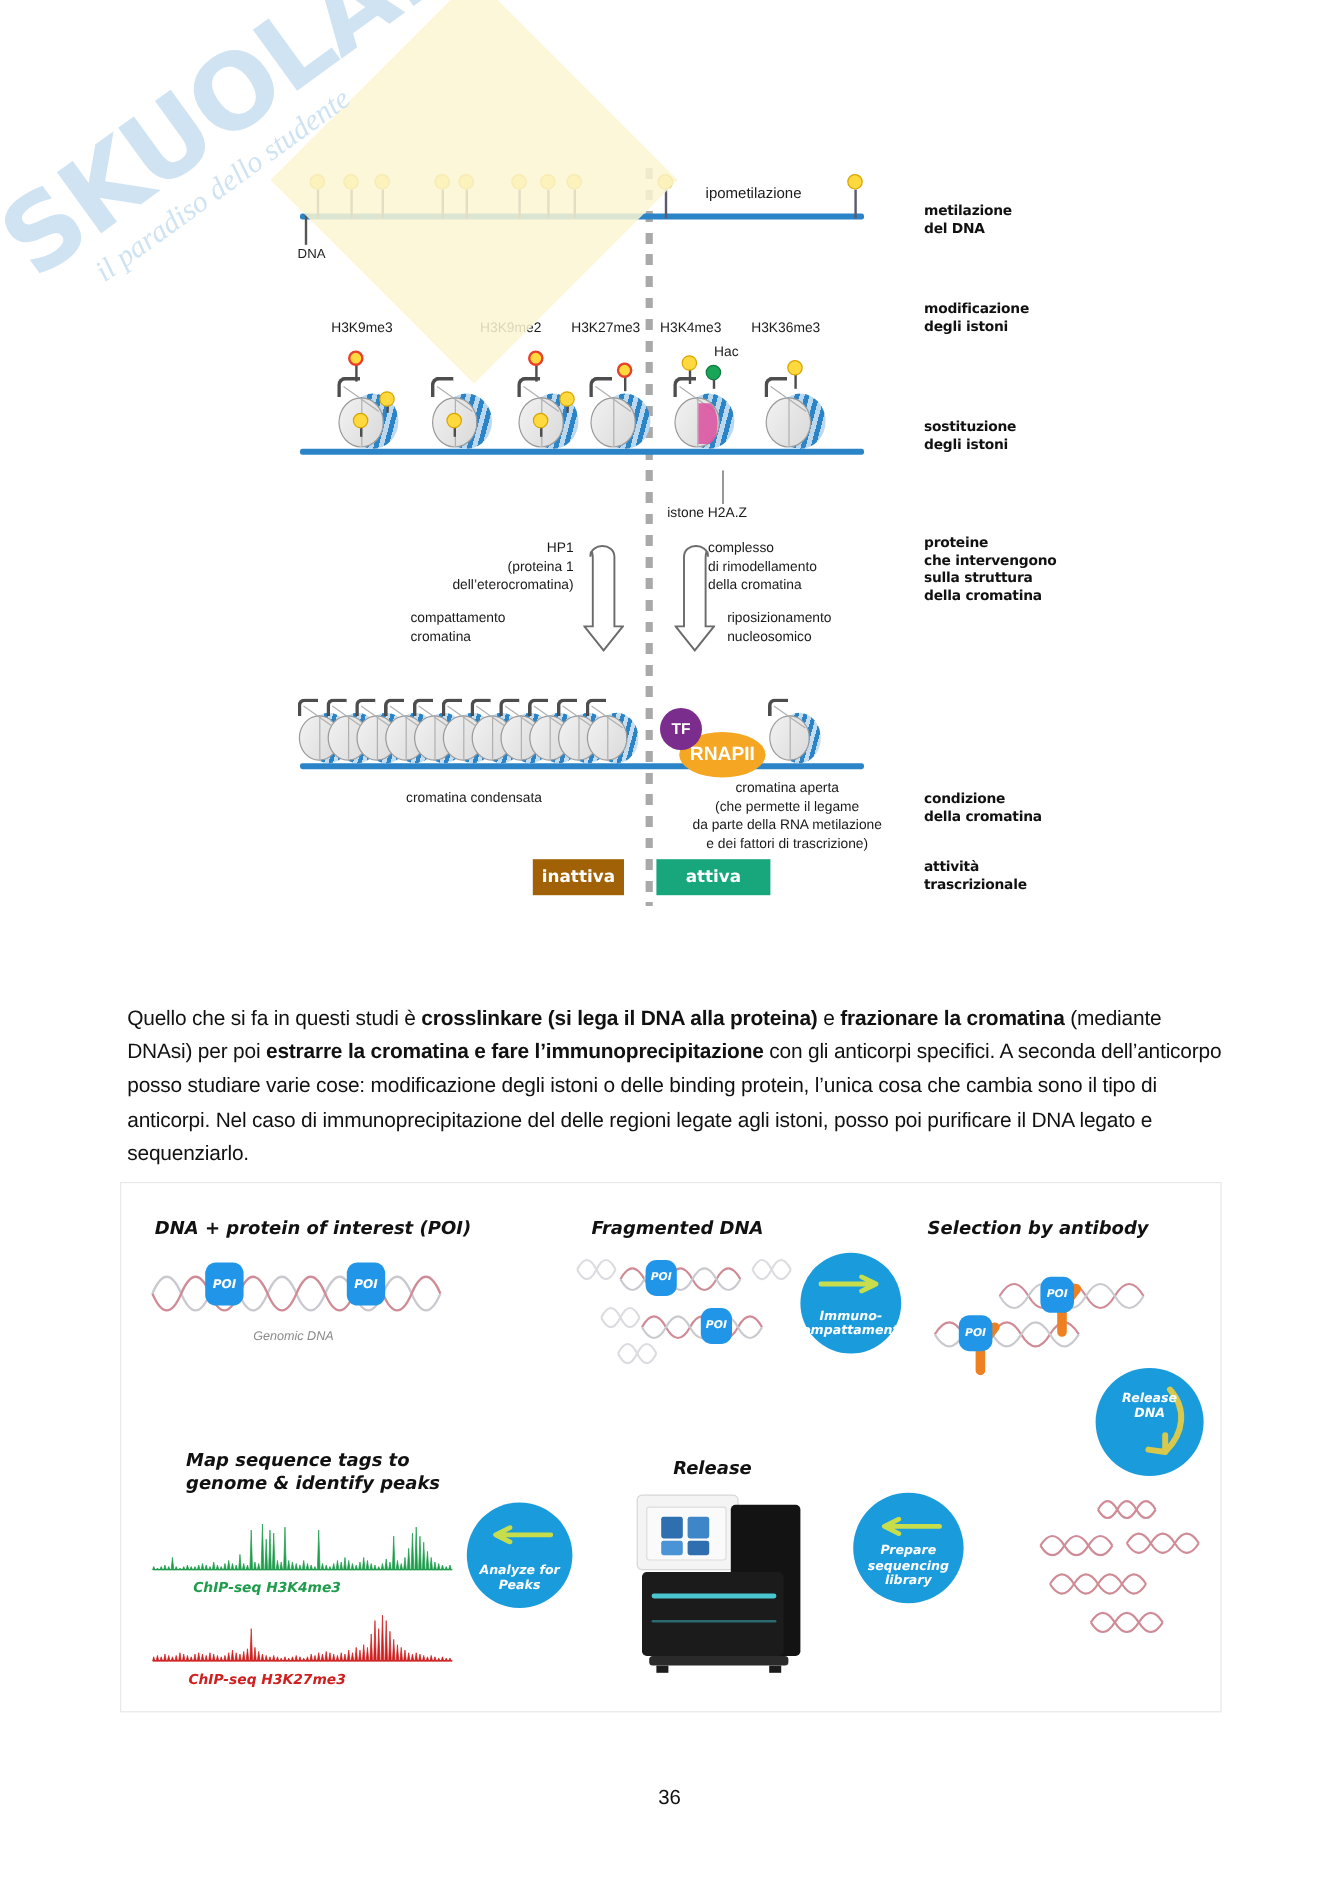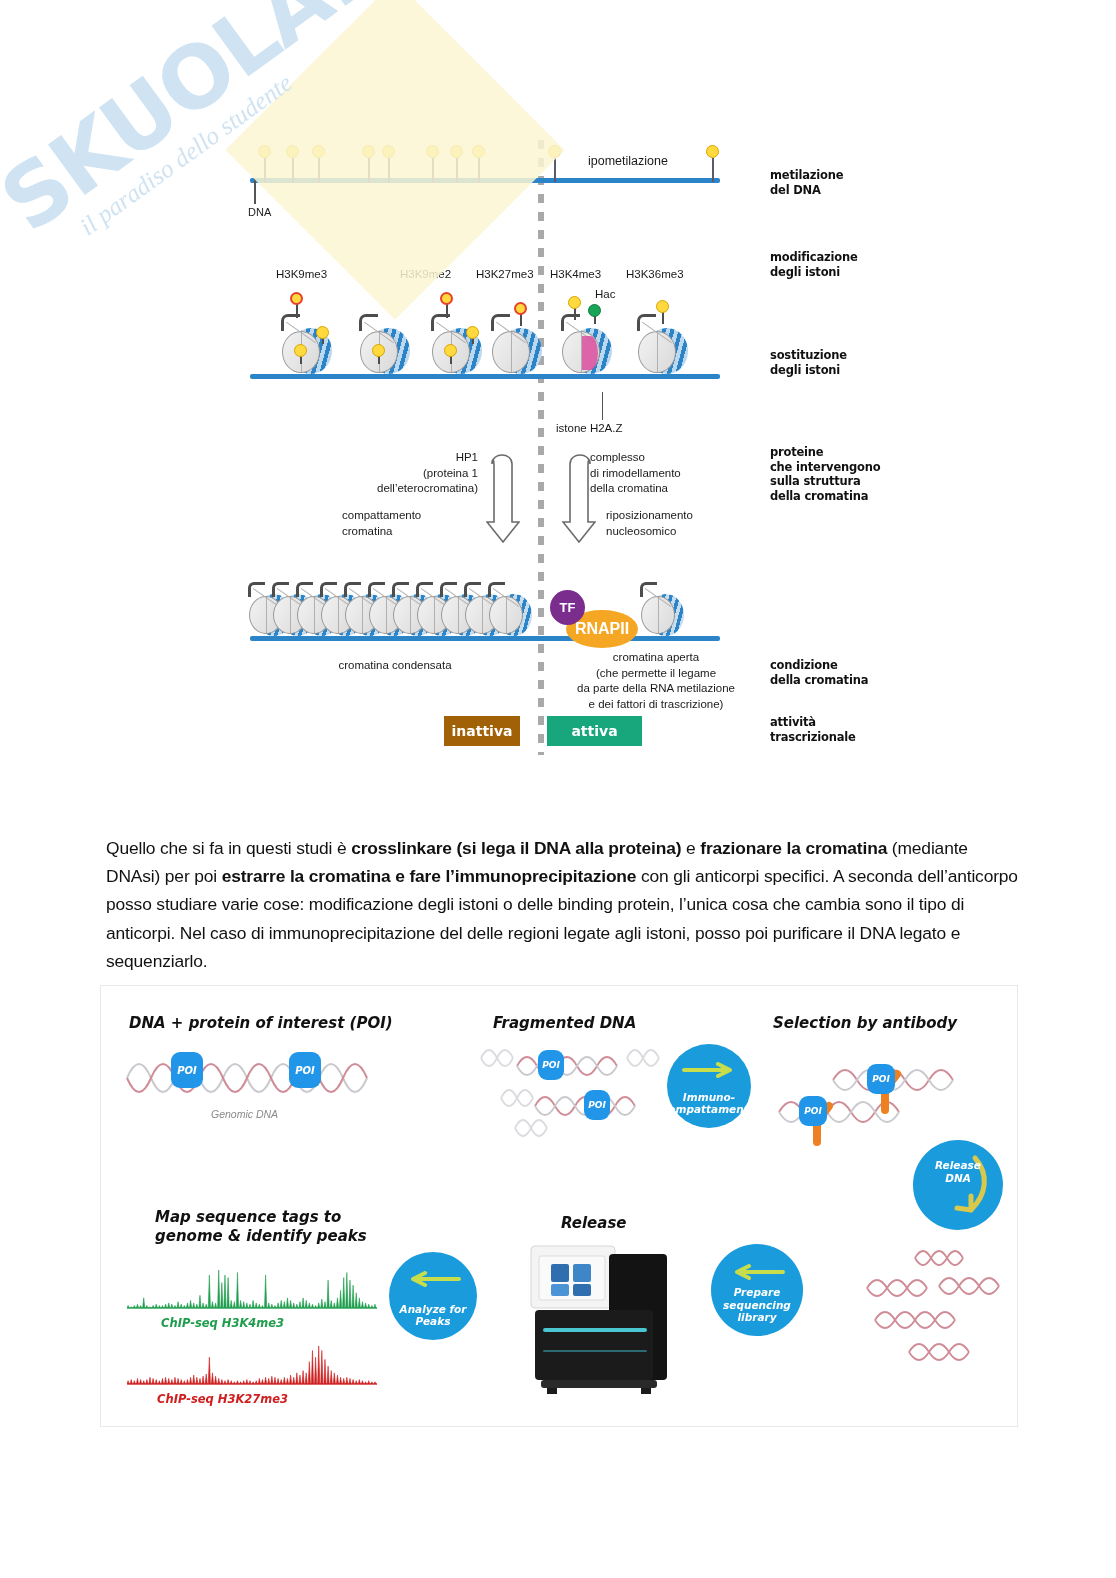--- a/index.html
+++ b/index.html
@@ -530,13 +530,14 @@
       </svg>
     <div class="seqlab green" style="left:60px;top:330px">ChIP-seq H3K4me3</div>
 
     <svg id="track1" class="machine" style="left:26px;top:356px" width="250" height="46" viewBox="0 0 250 46" preserveAspectRatio="none">
         <path d="M0 42 L0.00 42 L1.09 38.65 L2.19 42 L3.13 42 L4.22 37.53 L5.31 42 L6.25 42 L7.34 38.65 L8.44 42 L9.38 42 L10.47 36.41 L11.56 42 L12.50 42 L13.59 37.53 L14.69 42 L15.63 42 L16.72 38.65 L17.81 42 L18.75 42 L19.84 37.53 L20.94 42 L21.88 42 L22.97 35.29 L24.06 42 L25.00 42 L26.09 36.41 L27.19 42 L28.13 42 L29.22 37.53 L30.31 42 L31.25 42 L32.34 38.65 L33.44 42 L34.38 42 L35.47 36.41 L36.56 42 L37.50 42 L38.59 35.29 L39.69 42 L40.63 42 L41.72 36.41 L42.81 42 L43.75 42 L44.84 37.53 L45.94 42 L46.88 42 L47.97 35.29 L49.06 42 L50.00 42 L51.09 36.41 L52.19 42 L53.13 42 L54.22 37.53 L55.31 42 L56.25 42 L57.34 38.65 L58.44 42 L59.38 42 L60.47 37.53 L61.56 42 L62.50 42 L63.59 35.29 L64.69 42 L65.63 42 L66.72 33.06 L67.81 42 L68.75 42 L69.84 35.29 L70.94 42 L71.88 42 L72.97 36.41 L74.06 42 L75.00 42 L76.09 34.18 L77.19 42 L78.13 42 L79.22 31.94 L80.31 42 L81.25 42 L82.34 15.18 L83.44 42 L84.38 42 L85.47 30.82 L86.56 42 L87.50 42 L88.59 34.18 L89.69 42 L90.63 42 L91.72 36.41 L92.81 42 L93.75 42 L94.84 37.53 L95.94 42 L96.88 42 L97.97 38.65 L99.06 42 L100.00 42 L101.09 37.53 L102.19 42 L103.13 42 L104.22 38.65 L105.31 42 L106.25 42 L107.34 39.76 L108.44 42 L109.38 42 L110.47 38.65 L111.56 42 L112.50 42 L113.59 39.76 L114.69 42 L115.63 42 L116.72 38.65 L117.81 42 L118.75 42 L119.84 37.53 L120.94 42 L121.88 42 L122.97 38.65 L124.06 42 L125.00 42 L126.09 39.76 L127.19 42 L128.13 42 L129.22 38.65 L130.31 42 L131.25 42 L132.34 36.41 L133.44 42 L134.38 42 L135.47 37.53 L136.56 42 L137.50 42 L138.59 35.29 L139.69 42 L140.63 42 L141.72 36.41 L142.81 42 L143.75 42 L144.84 34.18 L145.94 42 L146.88 42 L147.97 35.29 L149.06 42 L150.00 42 L151.09 36.41 L152.19 42 L153.13 42 L154.22 37.53 L155.31 42 L156.25 42 L157.34 35.29 L158.44 42 L159.38 42 L160.47 36.41 L161.56 42 L162.50 42 L163.59 33.06 L164.69 42 L165.63 42 L166.72 35.29 L167.81 42 L168.75 42 L169.84 30.82 L170.94 42 L171.88 42 L172.97 33.06 L174.06 42 L175.00 42 L176.09 28.59 L177.19 42 L178.13 42 L179.22 30.82 L180.31 42 L181.25 42 L182.34 19.65 L183.44 42 L184.38 42 L185.47 8.47 L186.56 42 L187.50 42 L188.59 15.18 L189.69 42 L190.63 42 L191.72 4.00 L192.81 42 L193.75 42 L194.84 8.47 L195.94 42 L196.88 42 L197.97 17.41 L199.06 42 L200.00 42 L201.09 24.12 L202.19 42 L203.13 42 L204.22 28.59 L205.31 42 L206.25 42 L207.34 30.82 L208.44 42 L209.38 42 L210.47 33.06 L211.56 42 L212.50 42 L213.59 35.29 L214.69 42 L215.63 42 L216.72 36.41 L217.81 42 L218.75 42 L219.84 35.29 L220.94 42 L221.88 42 L222.97 36.41 L224.06 42 L225.00 42 L226.09 37.53 L227.19 42 L228.13 42 L229.22 38.65 L230.31 42 L231.25 42 L232.34 37.53 L233.44 42 L234.38 42 L235.47 38.65 L236.56 42 L237.50 42 L238.59 39.76 L239.69 42 L240.63 42 L241.72 38.65 L242.81 42 L243.75 42 L244.84 39.76 L245.94 42 L246.88 42 L247.97 39.76 L249.06 42 L250 42 Z" fill="#cf2020" stroke="#cf2020" stroke-width="0.6"></path>
         <line x1="0" y1="42" x2="250" y2="42" stroke="#cf2020" stroke-width="1"></line>
       </svg>
     <div class="seqlab red" style="left:56px;top:406px">ChIP-seq H3K27me3</div>
   </div>
 
+  <div style="position:absolute;left:0;top:1488px;width:1116px;text-align:center;font-size:17px;color:#111;">36</div>
 </div>
 
 </body></html>

